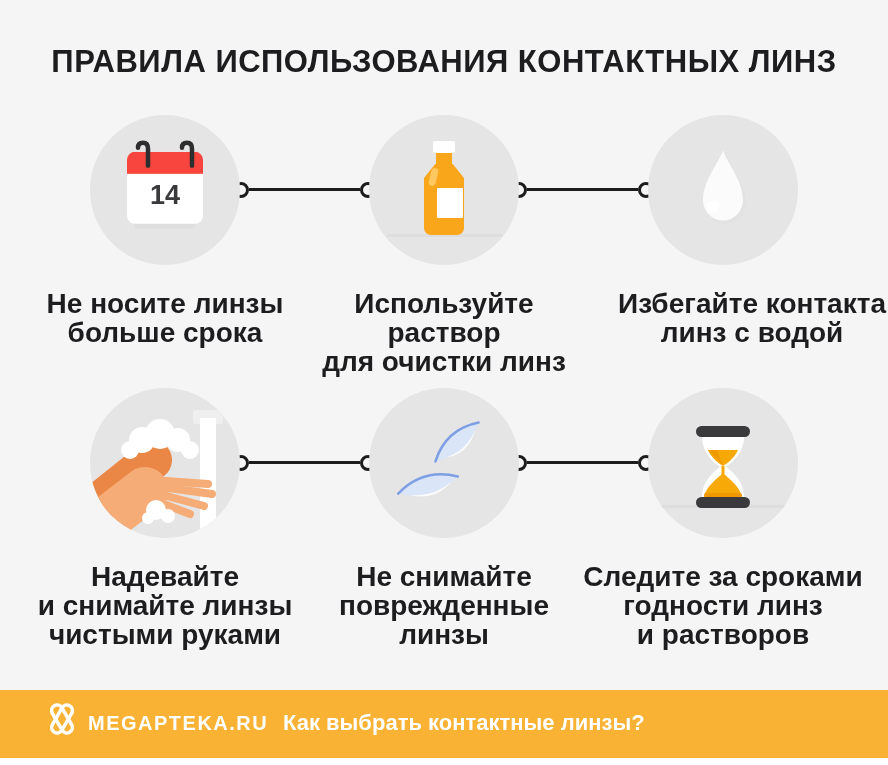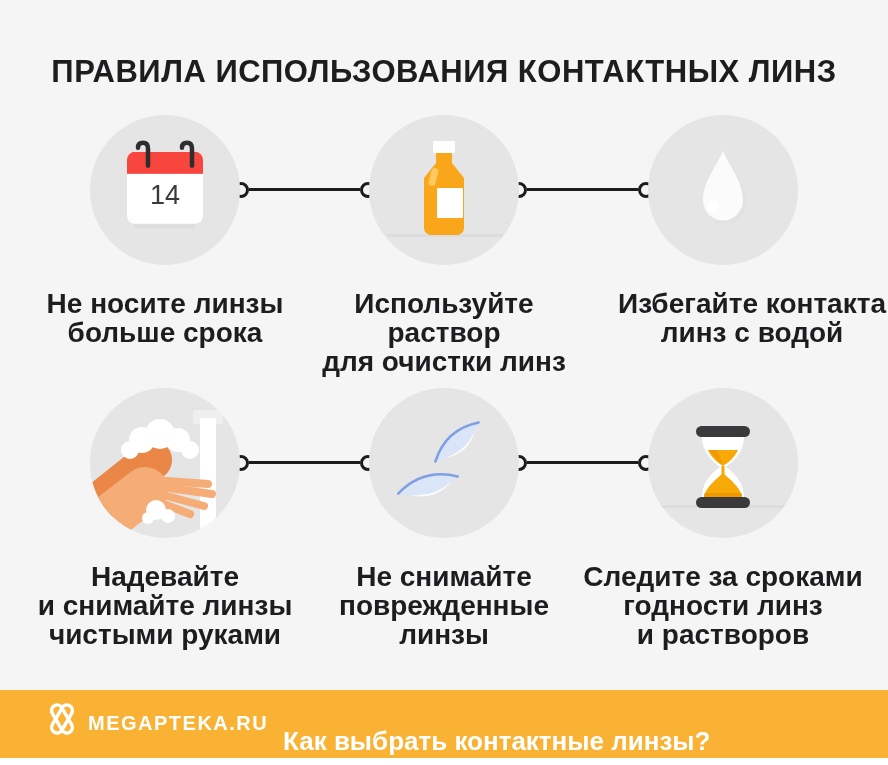--- a/index.html
+++ b/index.html
@@ -1,20 +1,20 @@
 <!DOCTYPE html>
 <html style="--page-bg: #F5F5F6; --circle-bg: #E5E5E6; --text: #1D1D1F; --connector: #1C1C1C; --calendar-red: #F8463E; --bottle-orange: #FAA61A; --sand-orange: #F7A908; --hand-dark: #EA8746; --hand-light: #F6AC76; --lens-fill: #DBE5F8; --lens-rim: #7E9FE4; --footer-bg: #F9B234; --footer-text: #FFFFFF;"><head>
 <meta charset="utf-8">
 <style>
   html,body{margin:0;padding:0;}
   body{font-family:"Liberation Sans","DejaVu Sans",sans-serif;}
   .stage{position:relative;width:888px;height:765px;background:var(--page-bg,#F5F5F6);overflow:hidden;}
 
   
-  .title{position:absolute;left:0;right:0;top:38px;text-align:center;margin:14px;
+  .title{position:absolute;left:0;right:0;top:38px;text-align:center;margin:4px;
          font-size:31px;line-height:40px;font-weight:800;letter-spacing:.5px;
          color:var(--text,#1D1D1F);}
 
   
   .circle{position:absolute;width:150px;height:150px;border-radius:50%;
           background:var(--circle-bg,#E5E5E6);overflow:hidden;}
   .c1{left:90px;top:115px;} .c2{left:369px;top:115px;} .c3{left:648px;top:115px;}
   .c4{left:90px;top:388px;} .c5{left:369px;top:388px;} .c6{left:648px;top:388px;}
 
   
@@ -30,21 +30,21 @@
            font-weight:600;color:var(--text,#1D1D1F);}
   .caption span{display:block;}
   .t1{left:15px;top:289px;} .t2{left:294px;top:289px;} .t3{left:602px;top:289px;}
   .t4{left:15px;top:562px;} .t5{left:294px;top:562px;} .t6{left:573px;top:562px;}
 
   
   .cal{position:absolute;left:50%;top:50%;transform:translate(-50%,-53%);width:76px;height:72px;}
   .cal-shadow{position:absolute;bottom:-5px;left:7px;right:7px;height:10px;background:#DEDEDF;border-radius:5px;}
   .cal-body{position:absolute;inset:0;background:#fff;border-radius:8px;overflow:hidden;}
   .cal-band{height:22px;background:var(--calendar-red,#F8463E);}
-  .cal-num{position:absolute;left:0;right:0;top:28px;text-align:center;font-size:27px;font-weight:400;color:#3A3A3C;}
+  .cal-num{position:absolute;left:0;right:0;top:28px;text-align:center;font-size:27px;font-weight:700;color:#3A3A3C;}
   .cal-ring{position:absolute;top:-12px;}
   .cal-ring.r1{left:8px;} .cal-ring.r2{right:8px;}
 
   
   .surface{position:absolute;height:3px;background:#DDDDDE;border-radius:2px;}
   .surface-bottle{left:18px;top:119px;width:116px;}
   .surface-hour{left:13px;top:117px;width:124px;}
   .bottle{position:absolute;left:50%;bottom:30px;transform:translateX(-50%);width:40px;}
   .bottle-cap{width:22px;height:12px;margin:0 auto;background:#fff;border-radius:2px;}
   .bottle-neck{width:16px;height:11px;margin:0 auto;background:var(--bottle-orange,#FAA61A);}
@@ -57,22 +57,22 @@
   
   .icon-center{position:absolute;left:50%;top:50%;transform:translate(-50%,-52%);}
   .hour-svg{position:absolute;left:50%;top:38px;transform:translateX(-50%);}
   .full-svg{position:absolute;inset:0;}
 
   
   .footer{position:absolute;left:0;right:0;top:690px;height:68px;background:var(--footer-bg,#F9B234);}
   .footer-logo{position:absolute;left:44px;top:12px;}
   .footer-brand{position:absolute;left:88px;top:22px;font-size:20px;font-weight:800;
                 letter-spacing:1.5px;color:var(--footer-text,#FFFFFF);}
-  .footer-question{position:absolute;left:283px;top:20px;font-size:26px;font-weight:700;
-                   color:var(--footer-text,#FFFFFF);margin-top:16px;}
+  .footer-question{position:absolute;left:283px;top:20px;font-size:22px;font-weight:700;
+                   color:var(--footer-text,#FFFFFF);}
   .bottom-strip{position:absolute;left:0;right:0;bottom:0;height:7px;background:#FFFFFF;}
 </style>
 </head>
 <body>
 
 <div class="stage">
 
   <h1 class="title">ПРАВИЛА ИСПОЛЬЗОВАНИЯ КОНТАКТНЫХ ЛИНЗ</h1>
 
   <div class="connector k1"></div>

